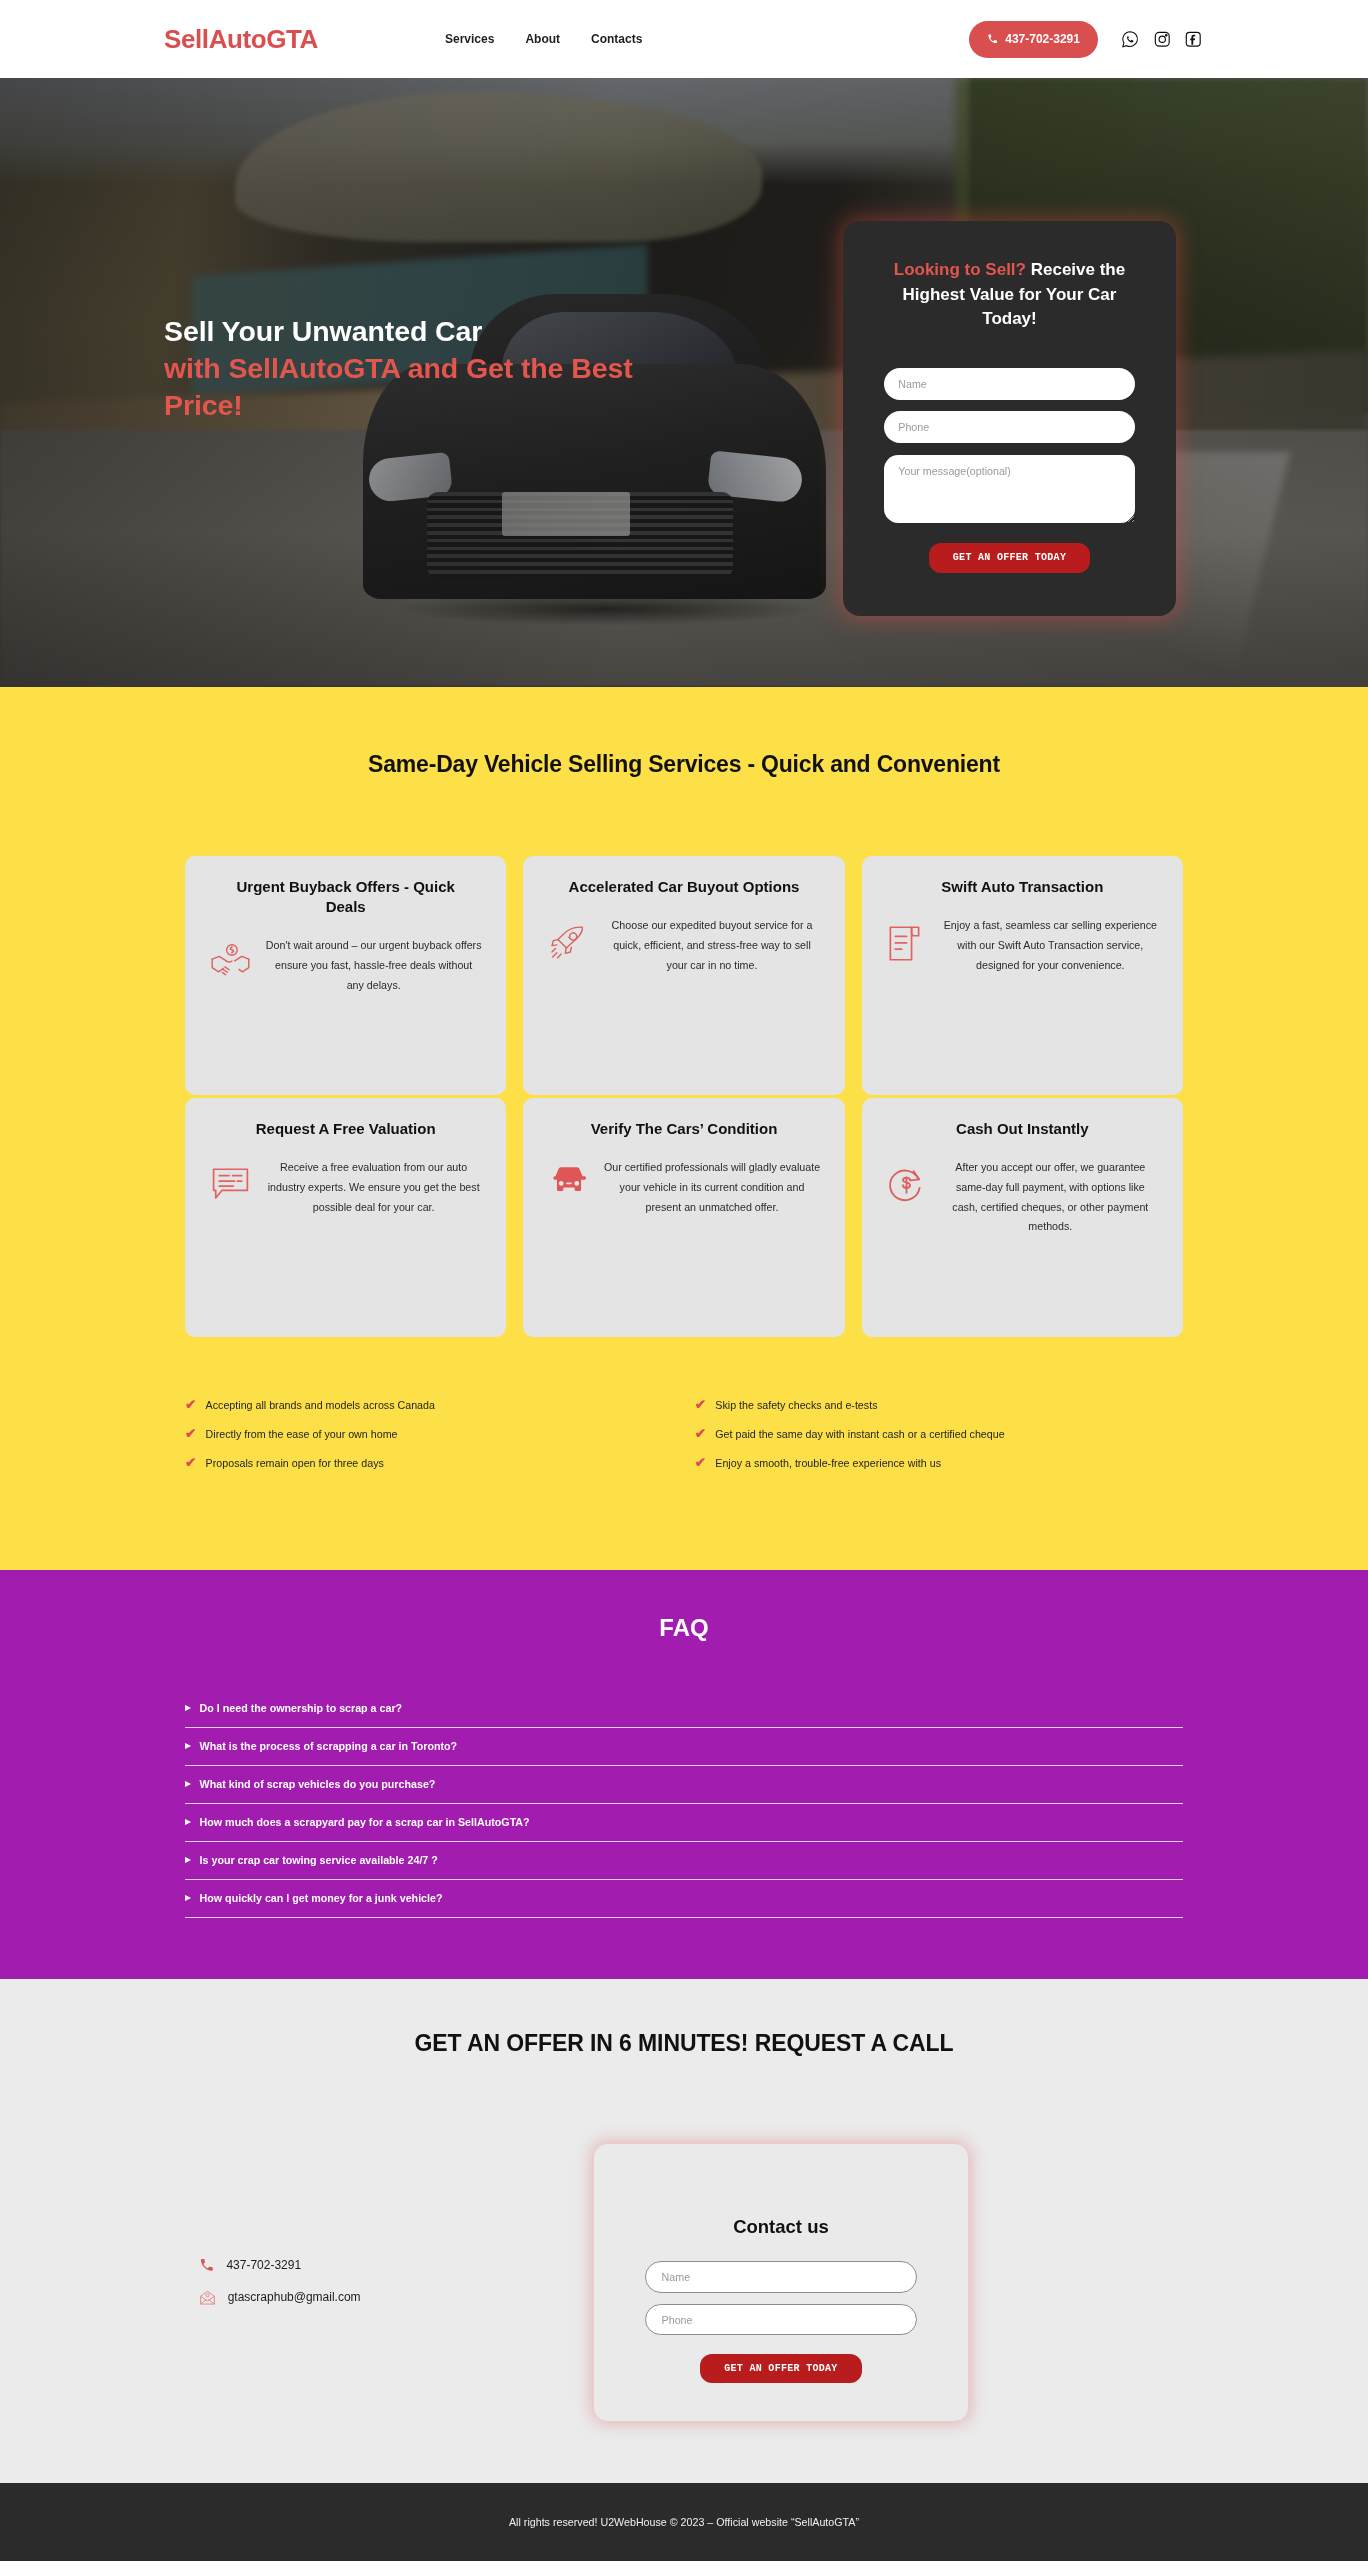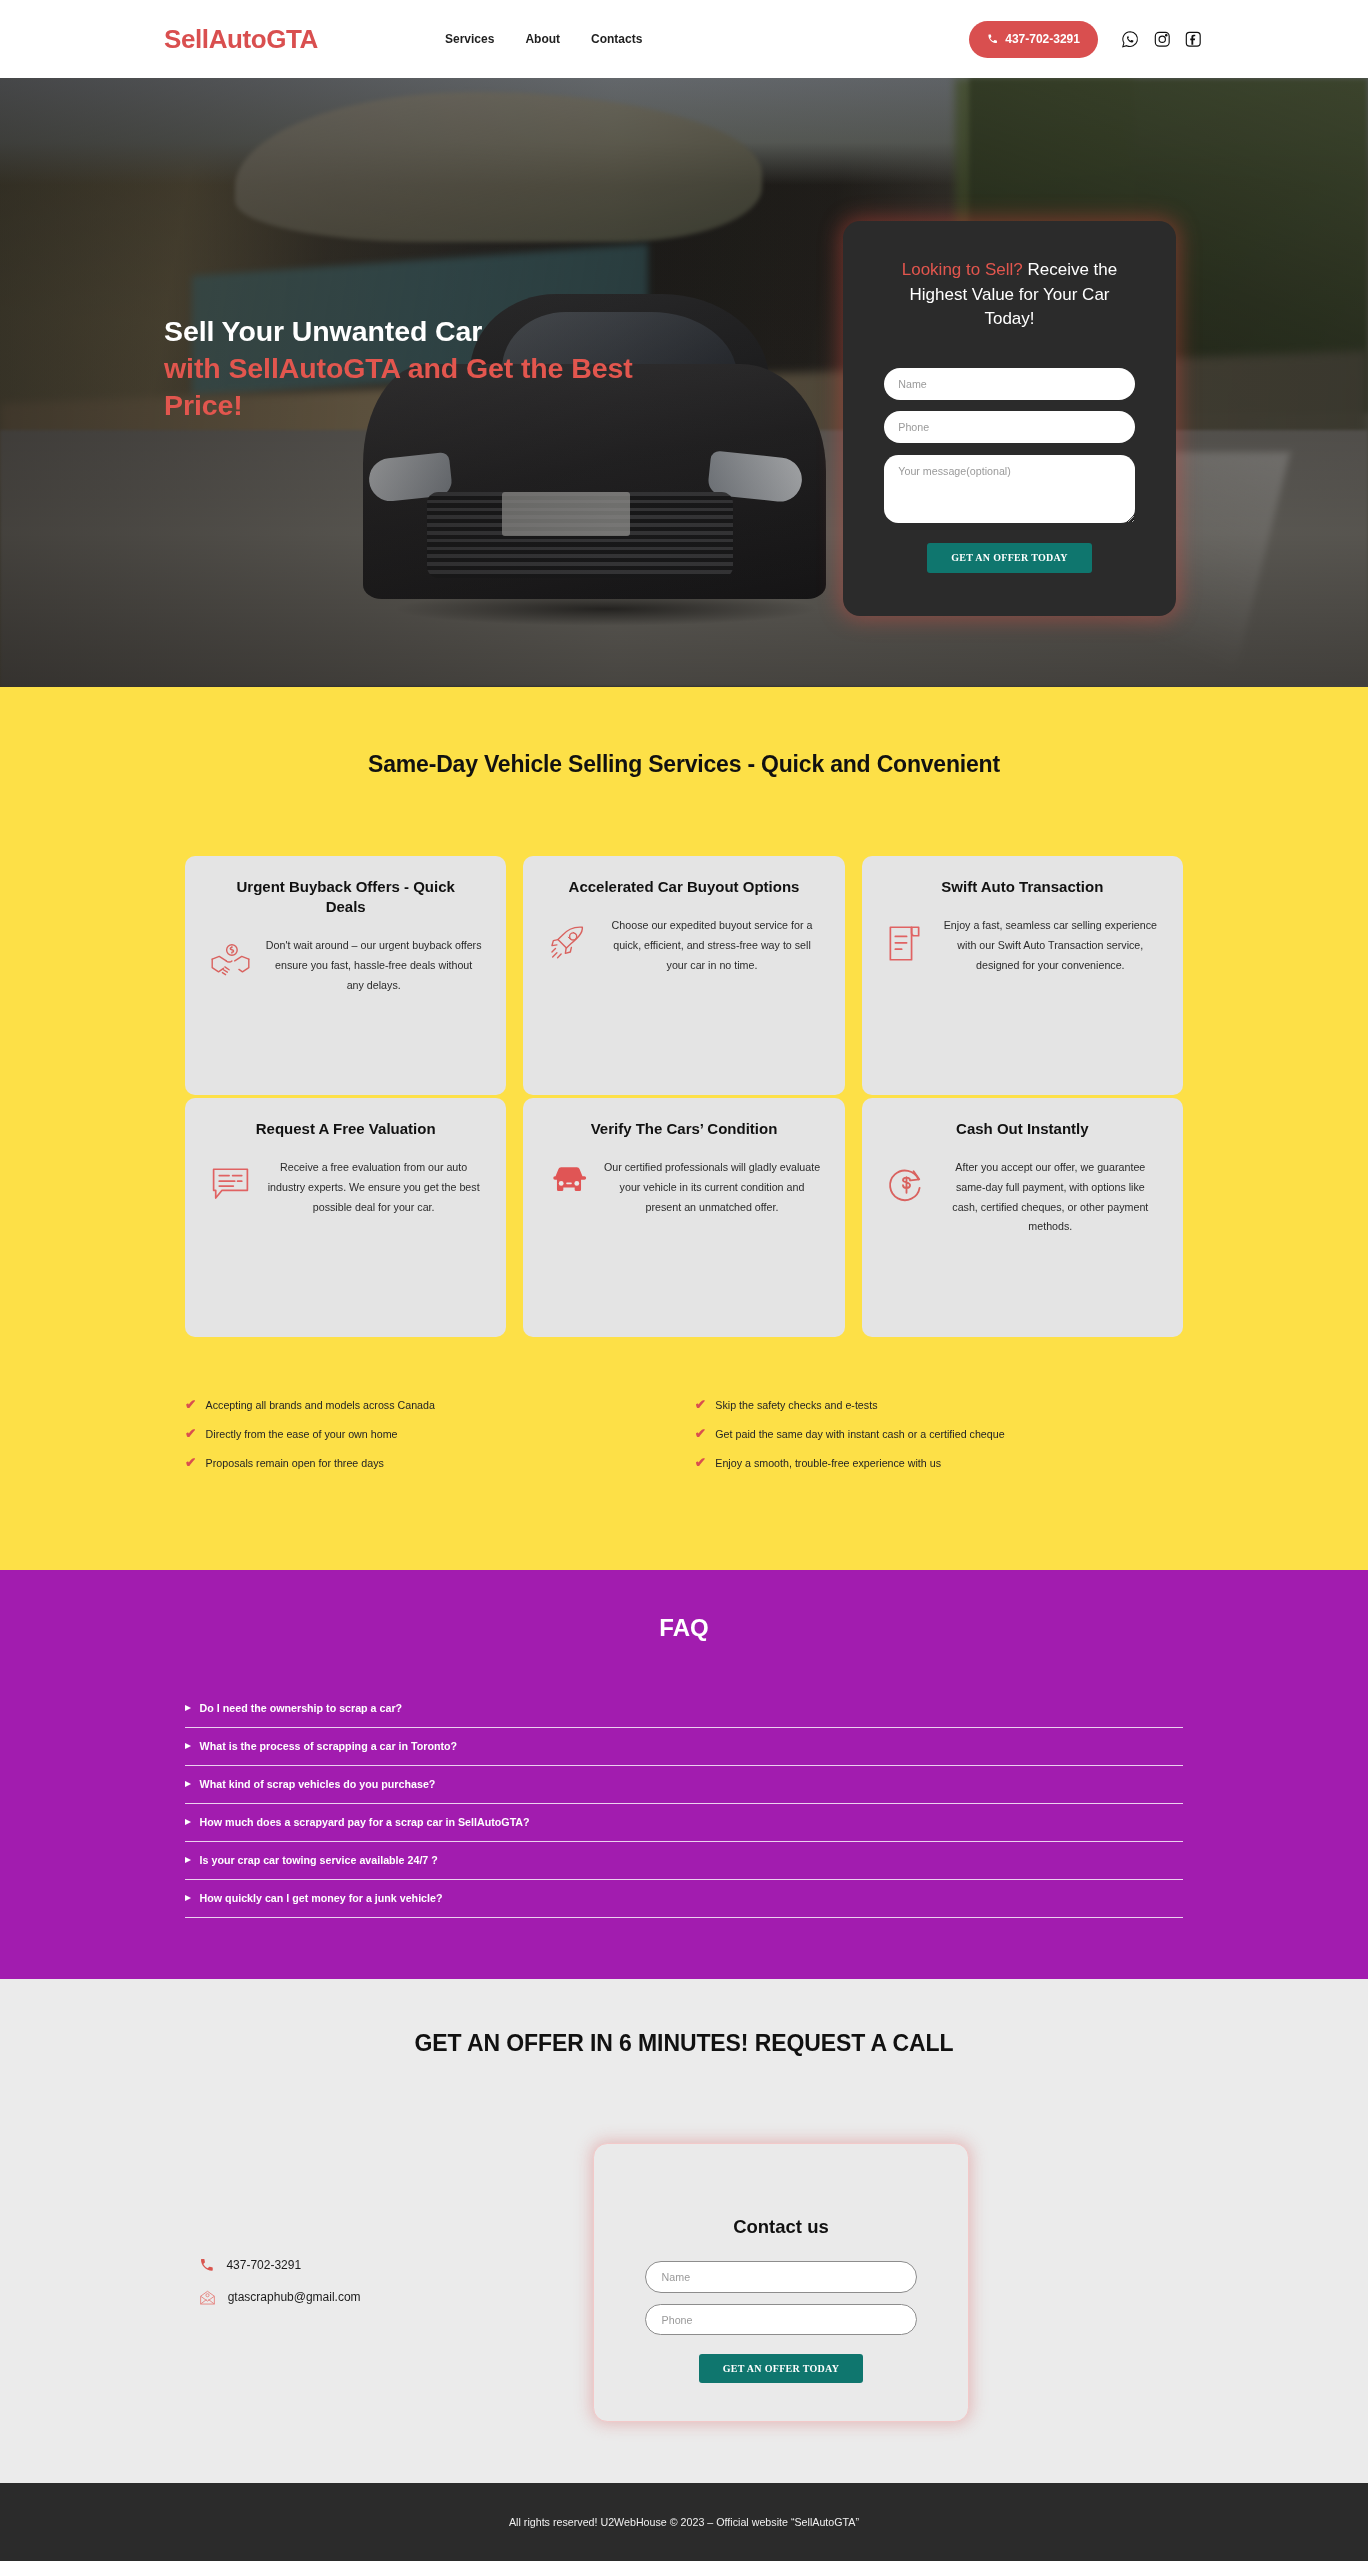--- a/index.html
+++ b/index.html
@@ -166,38 +166,38 @@
     margin-top:34px; font-size:12px; line-height:2.1;
     color:#f2f2f2; font-weight:500; max-width:428px;
   }
   .hero-form {
     position:absolute; right:192px; top:143px;
     width:333px; background:#2b2b2b;
     border-radius:17px; padding:37px 41px 43px;
     box-shadow:0 0 21.4px 2.9px rgba(218,73,62,.45);
   }
   .hero-form-title {
-    font-size:17px; font-weight:400; line-height:1.45;
+    font-size:17px; font-weight:700; line-height:1.45;
     color:#fff; text-align:center; margin-bottom:36px;
   }
   .hero-form-title .accent { color:#e2564e; }
   .fld {
     width:100%; border:none; border-radius:20px;
     background:#fff; padding:10px 14.3px;
     font-size:10.7px; color:#333; margin-bottom:11.4px;
     font-family:"Liberation Sans", sans-serif; outline:none;
   }
   .fld::placeholder { color:#9a9a9a; }
   textarea.fld { height:68px; resize:vertical; border-radius:14.3px; }
   .submit-btn {
     display:block; margin:7.1px auto 0;
-    background:#0f766e; color:#fff; border:none;
-    padding:9.3px 24px; border-radius:3px;
+    background:#b91c1c; color:#fff; border:none;
+    padding:9.3px 24px; border-radius:12px;
     font-size:10px; font-weight:700; letter-spacing:0.3px;
-    cursor:pointer; font-family:Liberation Serif, serif;
+    cursor:pointer; font-family:Liberation Mono, monospace;
   }
 
   
   .services { background:#fde047; padding:64px 0 32px; }
   .sec-title {
     text-align:center; font-size:23px; font-weight:700;
     color:#111; letter-spacing:-0.2px;
   }
   .cards {
     width:998px; margin:78px auto 0;

